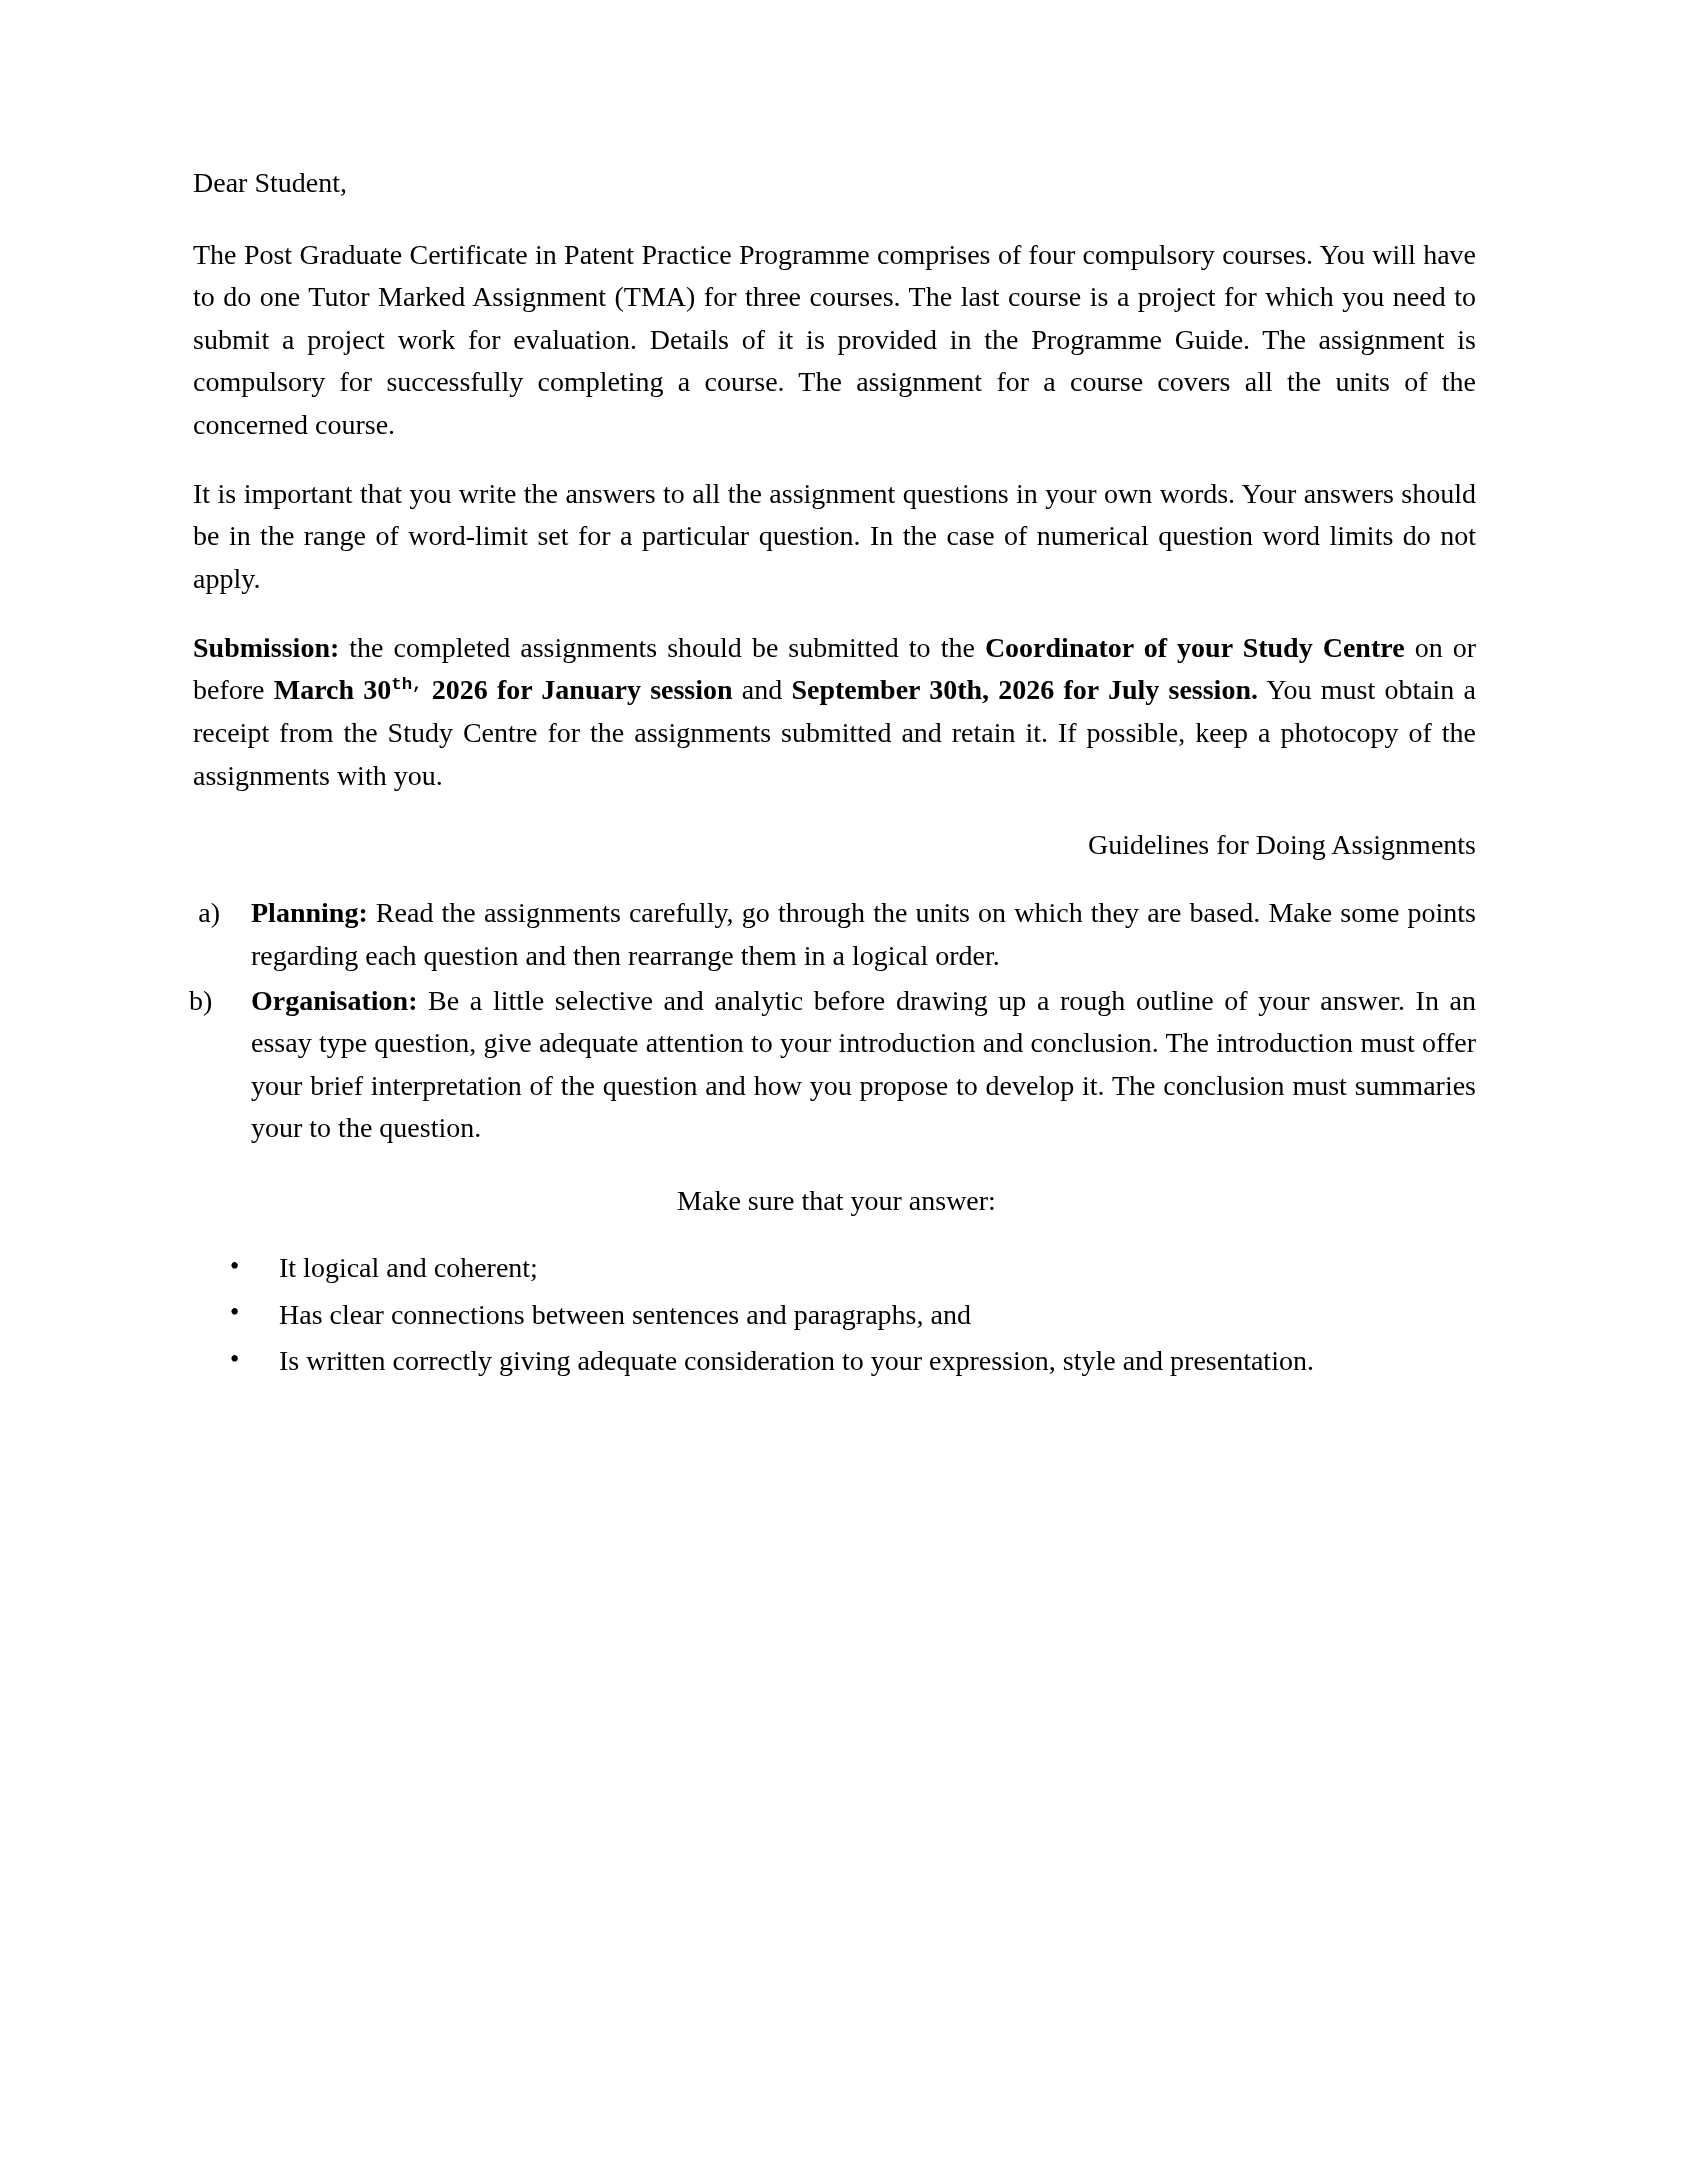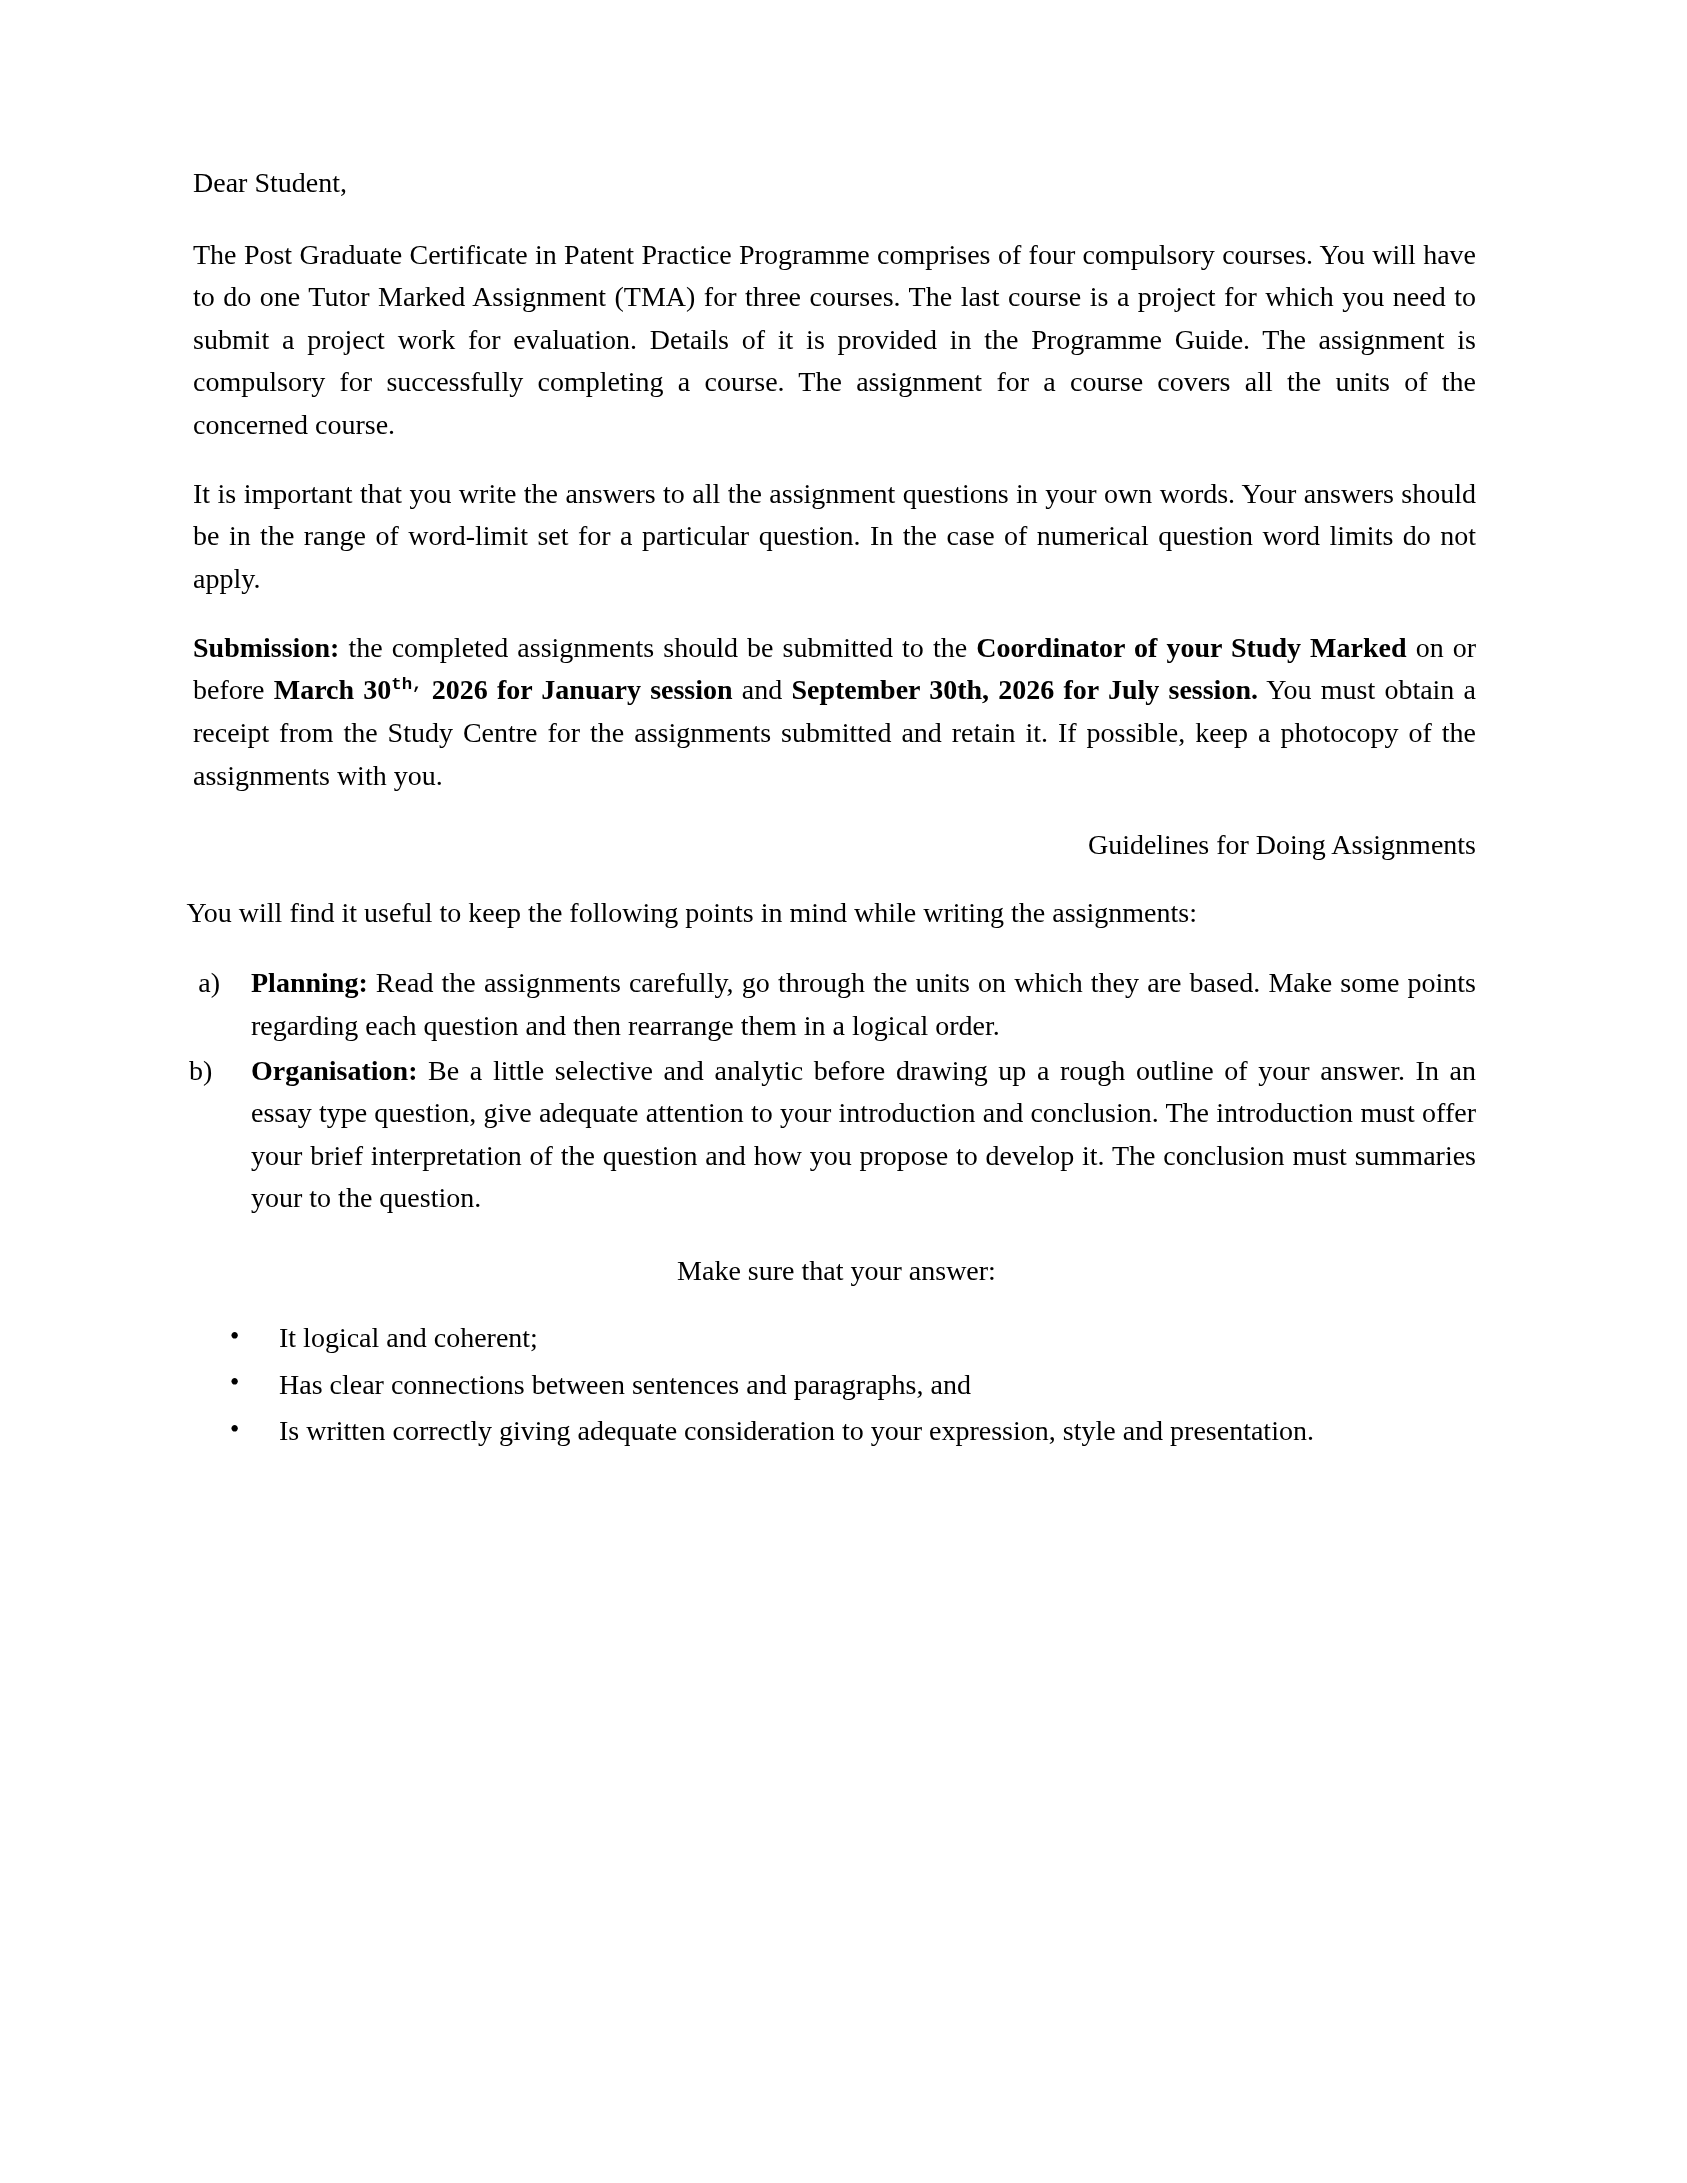--- a/index.html
+++ b/index.html
@@ -123,33 +123,32 @@
 
     <p class="salutation">Dear Student,</p>
 
     <p class="para">The Post Graduate Certificate in Patent Practice Programme comprises of four compulsory courses. You will have to do one Tutor Marked Assignment (TMA) for three courses. The last course is a project for which you need to submit a project work for evaluation. Details of it is provided in the Programme Guide. The assignment is compulsory for successfully completing a course. The assignment for a course covers all the units of the concerned course.</p>
 
     <p class="para">It is important that you write the answers to all the assignment questions in your own words. Your answers should be in the range of word-limit set for a particular question. In the case of numerical question word limits do not apply.</p>
 
     <p class="para">
       <b>Submission:</b>
       <span>the completed assignments should be submitted to the</span>
-      <b>Coordinator of your Study Marked</b>
+      <b>Coordinator of your Study Centre</b>
       <span>on or before</span>
       <b><span>March 30</span><sup>th,</sup> <span>2026 for January session</span></b>
       <span>and</span>
       <b>September 30th, 2026 for July session.</b>
       <span>You must obtain a receipt from the Study Centre for the assignments submitted and retain it. If possible, keep a photocopy of the assignments with you.</span>
     </p>
 
 
     <h3 class="heading">Guidelines for Doing Assignments</h3>
 
 
-    <p class="noindent-left">You will find it useful to keep the following points in mind while writing the assignments:</p>
 
     <ol class="alpha-list">
       <li class="item-a">
         <span class="marker">a)</span>
         <b>Planning:</b>
         <span class="nojust">Read the assignments carefully, go through the units on which they are based. Make some points regarding each question and then rearrange them in a logical order.</span>
       </li>
       <li class="item-b">
         <span class="marker">b)</span>
         <b>Organisation:</b>

